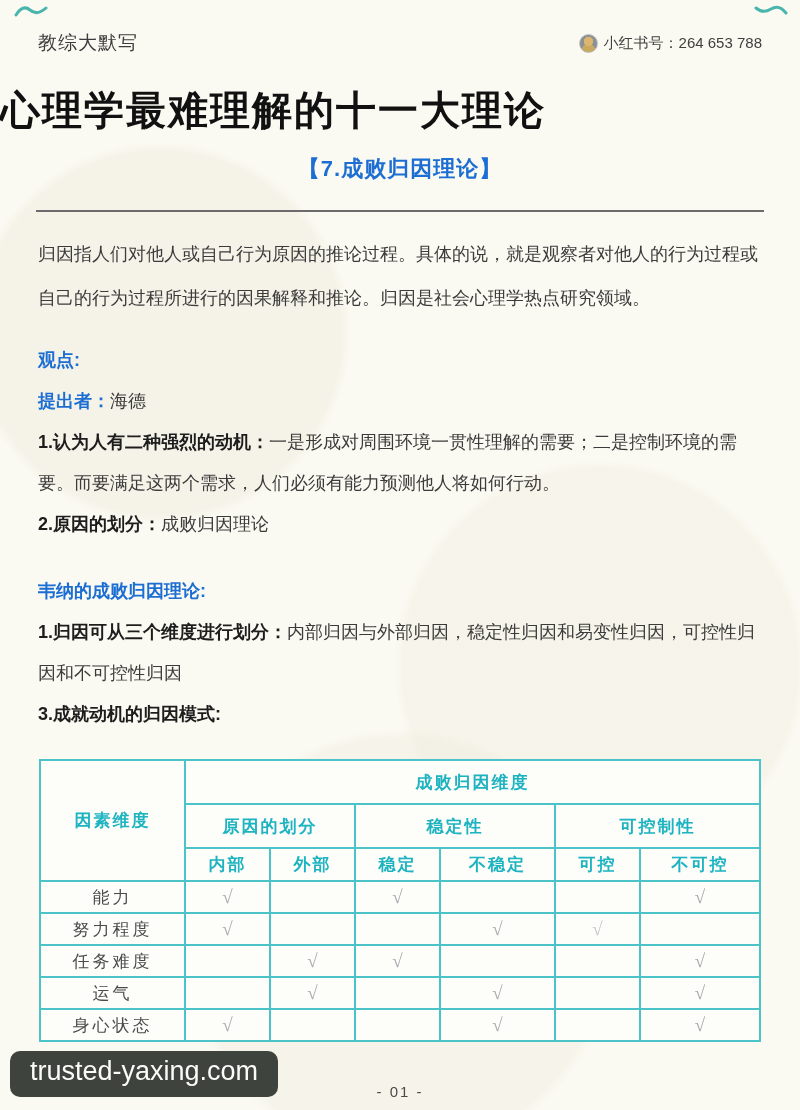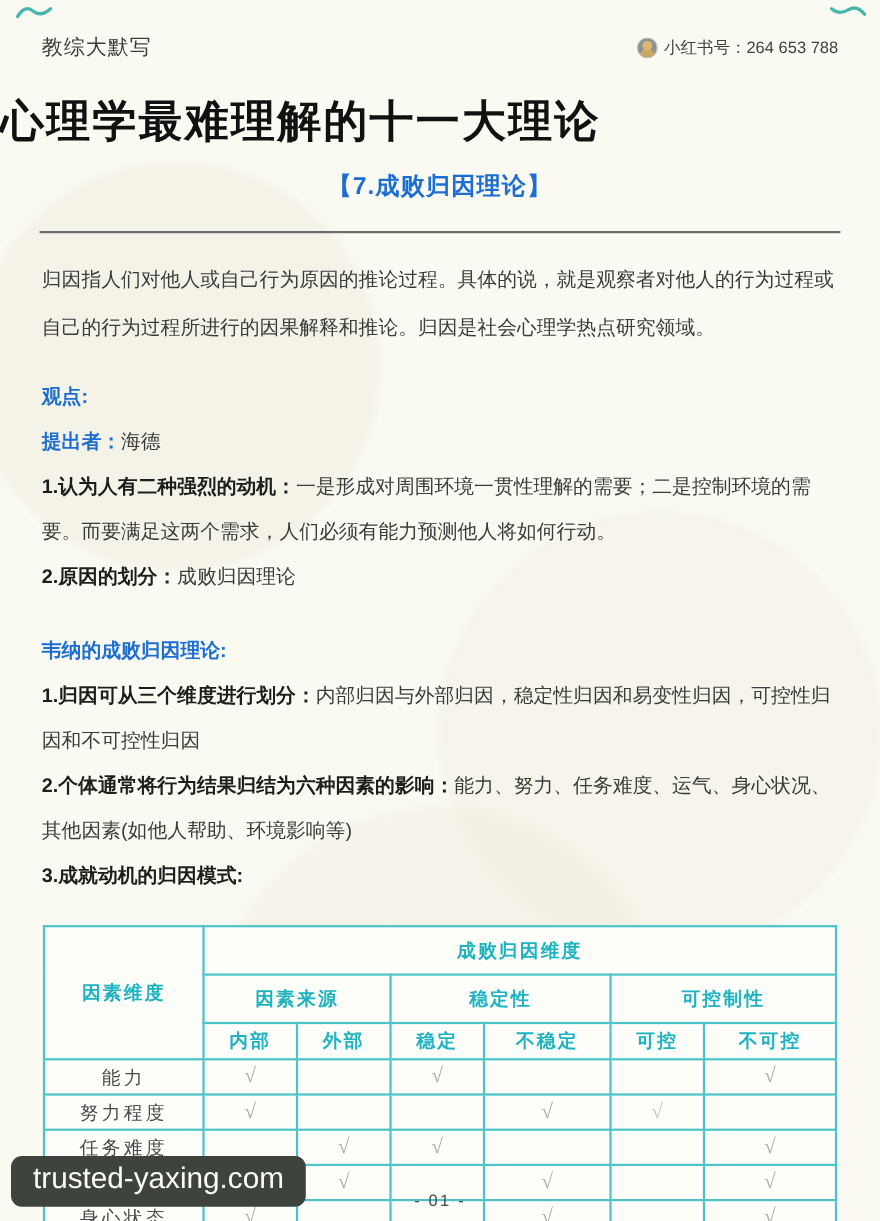--- a/index.html
+++ b/index.html
@@ -178,44 +178,41 @@
       <span class="lead">2.原因的划分：</span><span>成败归因理论</span>
     </span>
   </div>
 
   <div class="section weiner">
     <span class="line blue-label">韦纳的成败归因理论:</span>
     <span class="line">
       <span class="lead">1.归因可从三个维度进行划分：</span><span>内部归因与外部归因，稳定性归因和易变性归因，可控性归因和不可控性归因</span>
     </span>
     <span class="line">
-      <span class="lead">2.个体通常将行为结果归结为六种因素的影响：</span><span>能力、努力、任务难度、运气、身心状况、其他因素(如他人帮助、环境影响等)</span>
-    </span>
-    <span class="line">
       <span class="lead">3.成就动机的归因模式:</span>
     </span>
   </div>
 
   <table class="attr-table">
     <colgroup>
       <col style="width:145px">
         <col style="width:85px">
         <col style="width:85px">
       <col style="width:85px">
         <col style="width:115px">
         <col style="width:85px">
         <col style="width:120px">
     </colgroup>
     <tbody>
       <tr>
         <th class="teal-head" rowspan="3">因素维度</th>
         <th class="teal-head" colspan="6">成败归因维度</th>
       </tr>
       <tr>
-        <th class="teal-head" colspan="2">因素来源</th>
+        <th class="teal-head" colspan="2">原因的划分</th>
         <th class="teal-head" colspan="2">稳定性</th>
         <th class="teal-head" colspan="2">可控制性</th>
       </tr>
       <tr>
         <th class="teal-head sub-head">内部</th>
         <th class="teal-head sub-head">外部</th>
         <th class="teal-head sub-head">稳定</th>
         <th class="teal-head sub-head">不稳定</th>
         <th class="teal-head sub-head">可控</th>
         <th class="teal-head sub-head">不可控</th>

